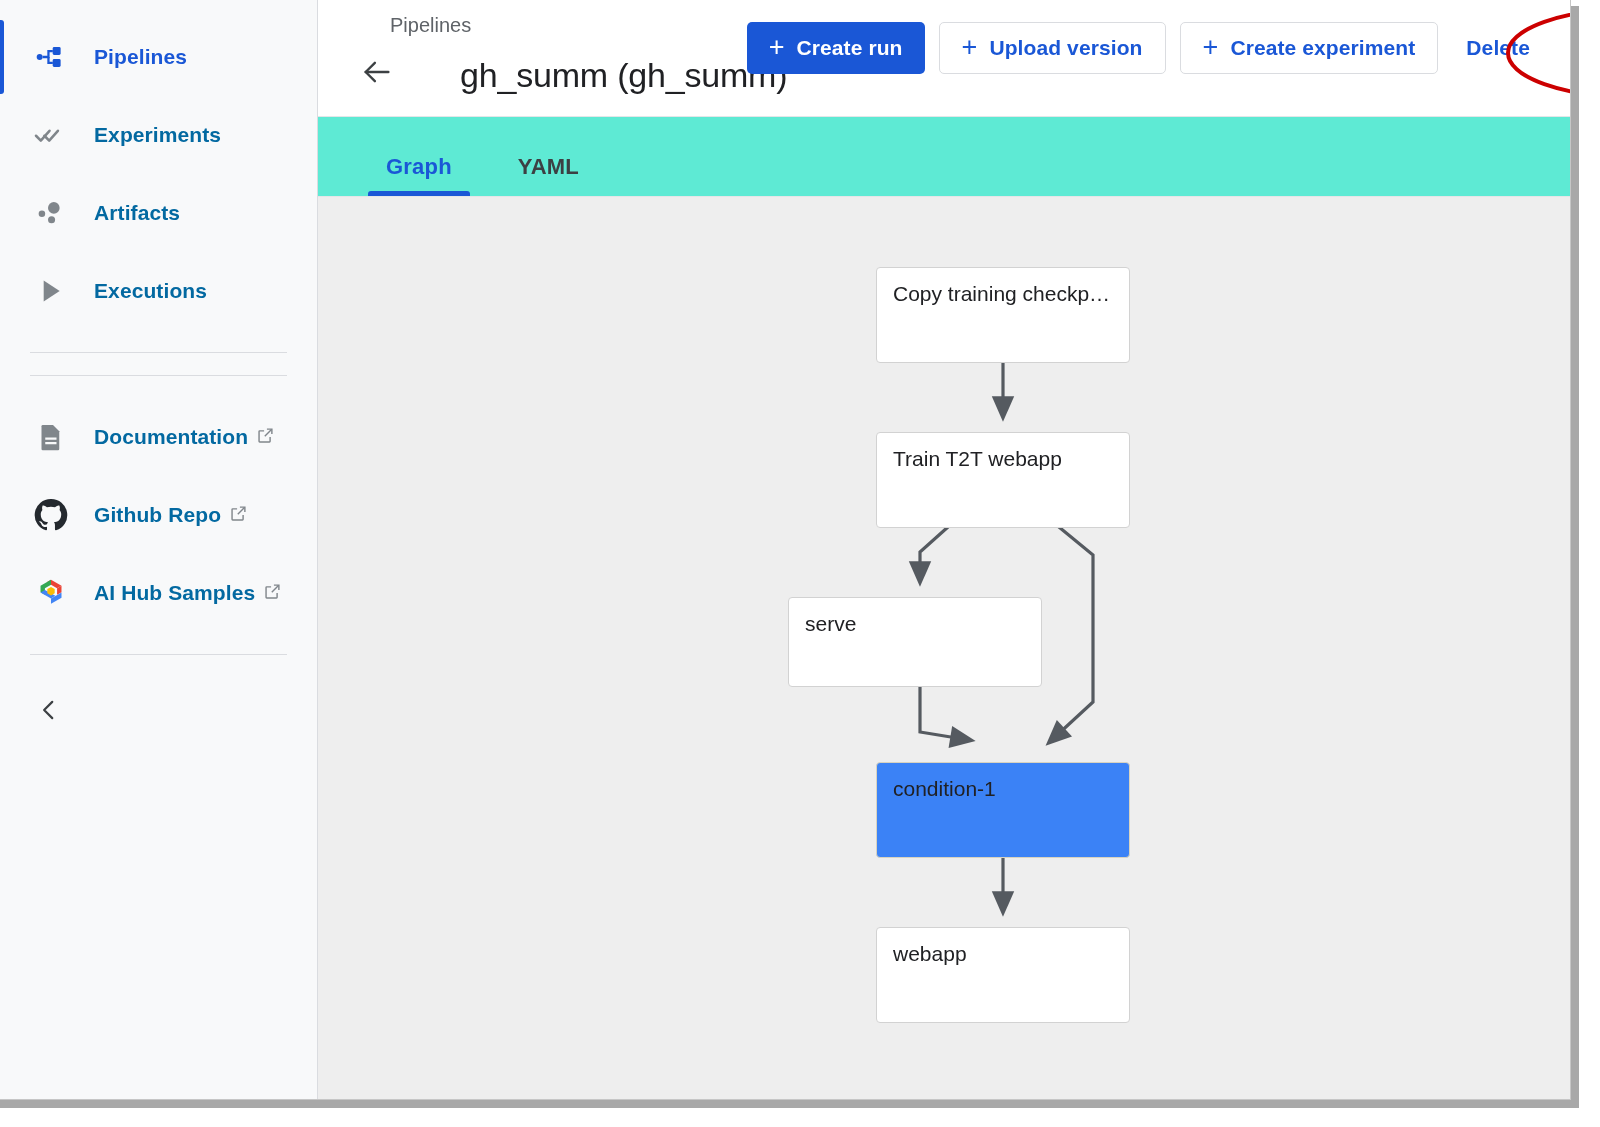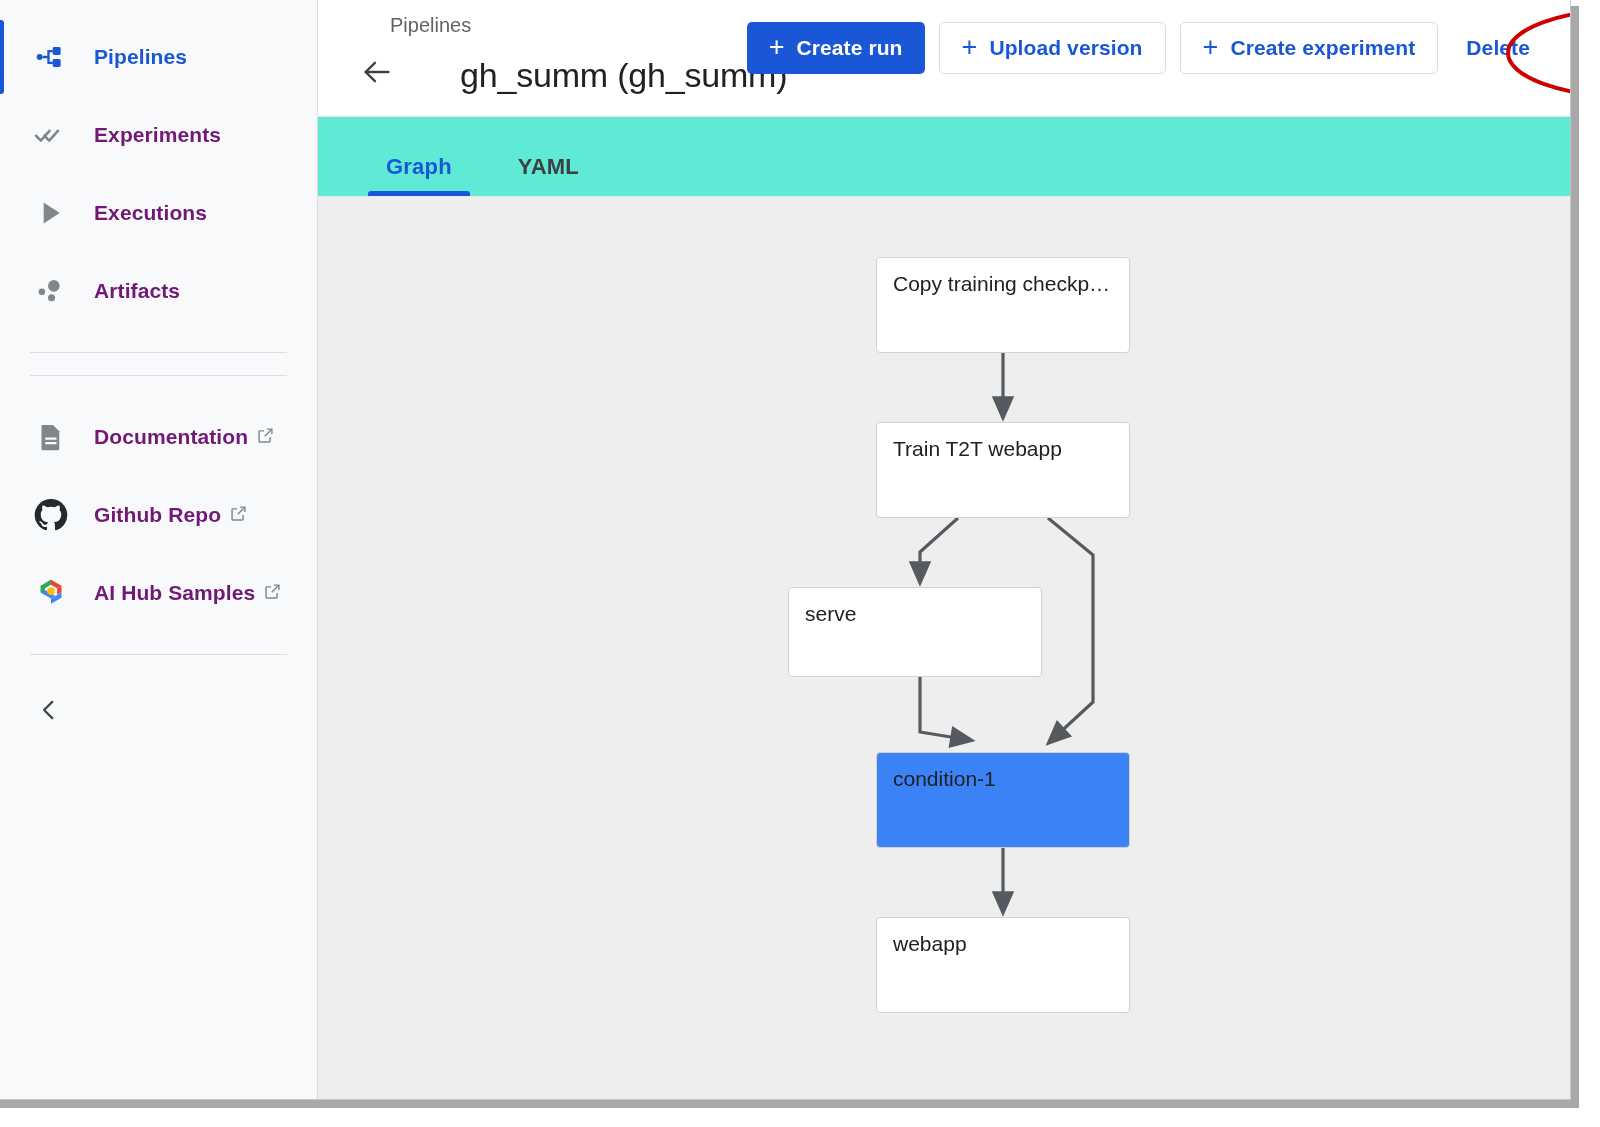--- a/index.html
+++ b/index.html
@@ -60,21 +60,21 @@
     width: 42px;
     flex: 0 0 42px;
     display: flex;
     align-items: center;
     justify-content: center;
     margin-right: 22px;
   }
   .nav-item .nav-label {
     font-size: 21px;
     font-weight: bold;
-    color: #701a75;
+    color: #0369a1;
     letter-spacing: .1px;
     white-space: nowrap;
   }
   .nav-item.active .nav-label { color: #1a56db; color: #1a57d6; }
   .nav-item.active { }
   .active-bar {
     position: absolute;
     left: 0; top: 2px;
     width: 4px; height: 74px;
     background: #1a57d6;
@@ -235,20 +235,21 @@
     overflow: hidden;
   }
   #graph-svg { position: absolute; left: 0; top: 0; }
   .graph-node {
     position: absolute;
     background: #ffffff;
     border: 1px solid #d2d2d2;
     border-radius: 4px;
     box-shadow: 0 0 0 0 rgba(0,0,0,0);
     cursor: pointer;
+    margin-top: 10px;
   }
   .graph-node .node-label {
     position: absolute;
     left: 16px; top: 14px;
     font-size: 21px;
     color: #202124;
     white-space: nowrap;
     overflow: hidden;
     text-overflow: ellipsis;
     max-width: calc(100% - 28px);
@@ -284,36 +285,36 @@
         <svg width="36" height="36" viewBox="0 0 24 24" fill="none" stroke="#80868b" stroke-width="1.7" stroke-linecap="round" stroke-linejoin="round">
           <path d="M2 12.5l3.2 3.2L11 9.2"></path>
           <path d="M7.6 12.5l3.2 3.2L16.6 9.2"></path>
         </svg>
       </span>
       <span class="nav-label">Experiments</span>
     </div>
 
     <div class="nav-item">
       <span class="nav-icon">
-        <svg width="32" height="32" viewBox="0 0 24 24" fill="#80868b">
-          <path d="M6.5 4.2l12 7.8-12 7.8z"></path>
-        </svg>
-      </span>
-      <span class="nav-label">Executions</span>
-    </div>
-
-    <div class="nav-item">
-      <span class="nav-icon">
         <svg width="34" height="34" viewBox="0 0 24 24" fill="#80868b">
           <circle cx="14" cy="8.4" r="4.1"></circle>
           <circle cx="5.6" cy="12.6" r="2.3"></circle>
           <circle cx="12.4" cy="16.8" r="2.5"></circle>
         </svg>
       </span>
       <span class="nav-label">Artifacts</span>
+    </div>
+
+    <div class="nav-item">
+      <span class="nav-icon">
+        <svg width="32" height="32" viewBox="0 0 24 24" fill="#80868b">
+          <path d="M6.5 4.2l12 7.8-12 7.8z"></path>
+        </svg>
+      </span>
+      <span class="nav-label">Executions</span>
     </div>
 
     <div class="nav-sep"></div>
 
 
     <div class="nav-sep"></div>
 
     <div class="nav-item">
       <span class="nav-icon">
         <svg width="30" height="30" viewBox="0 0 24 24" fill="#80868b">

